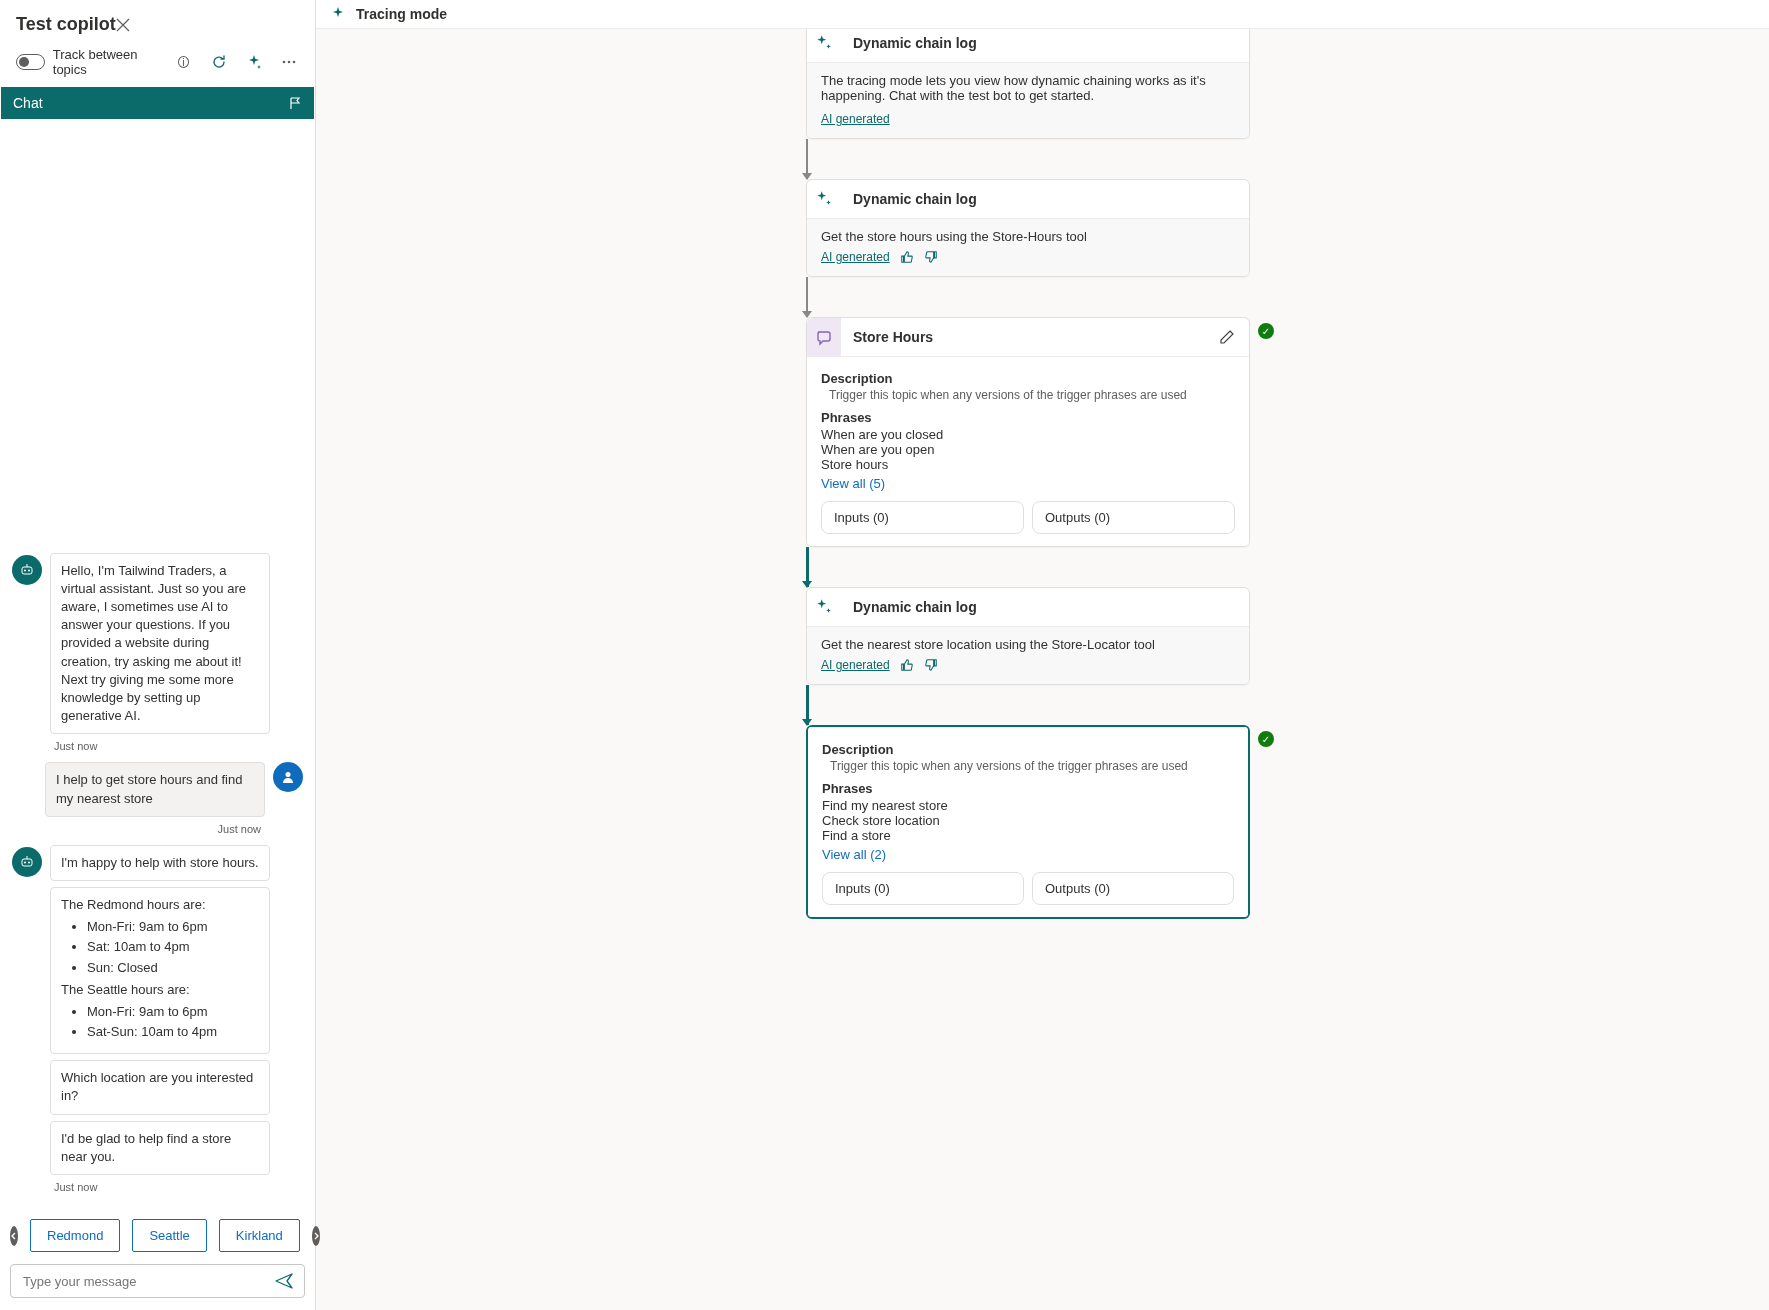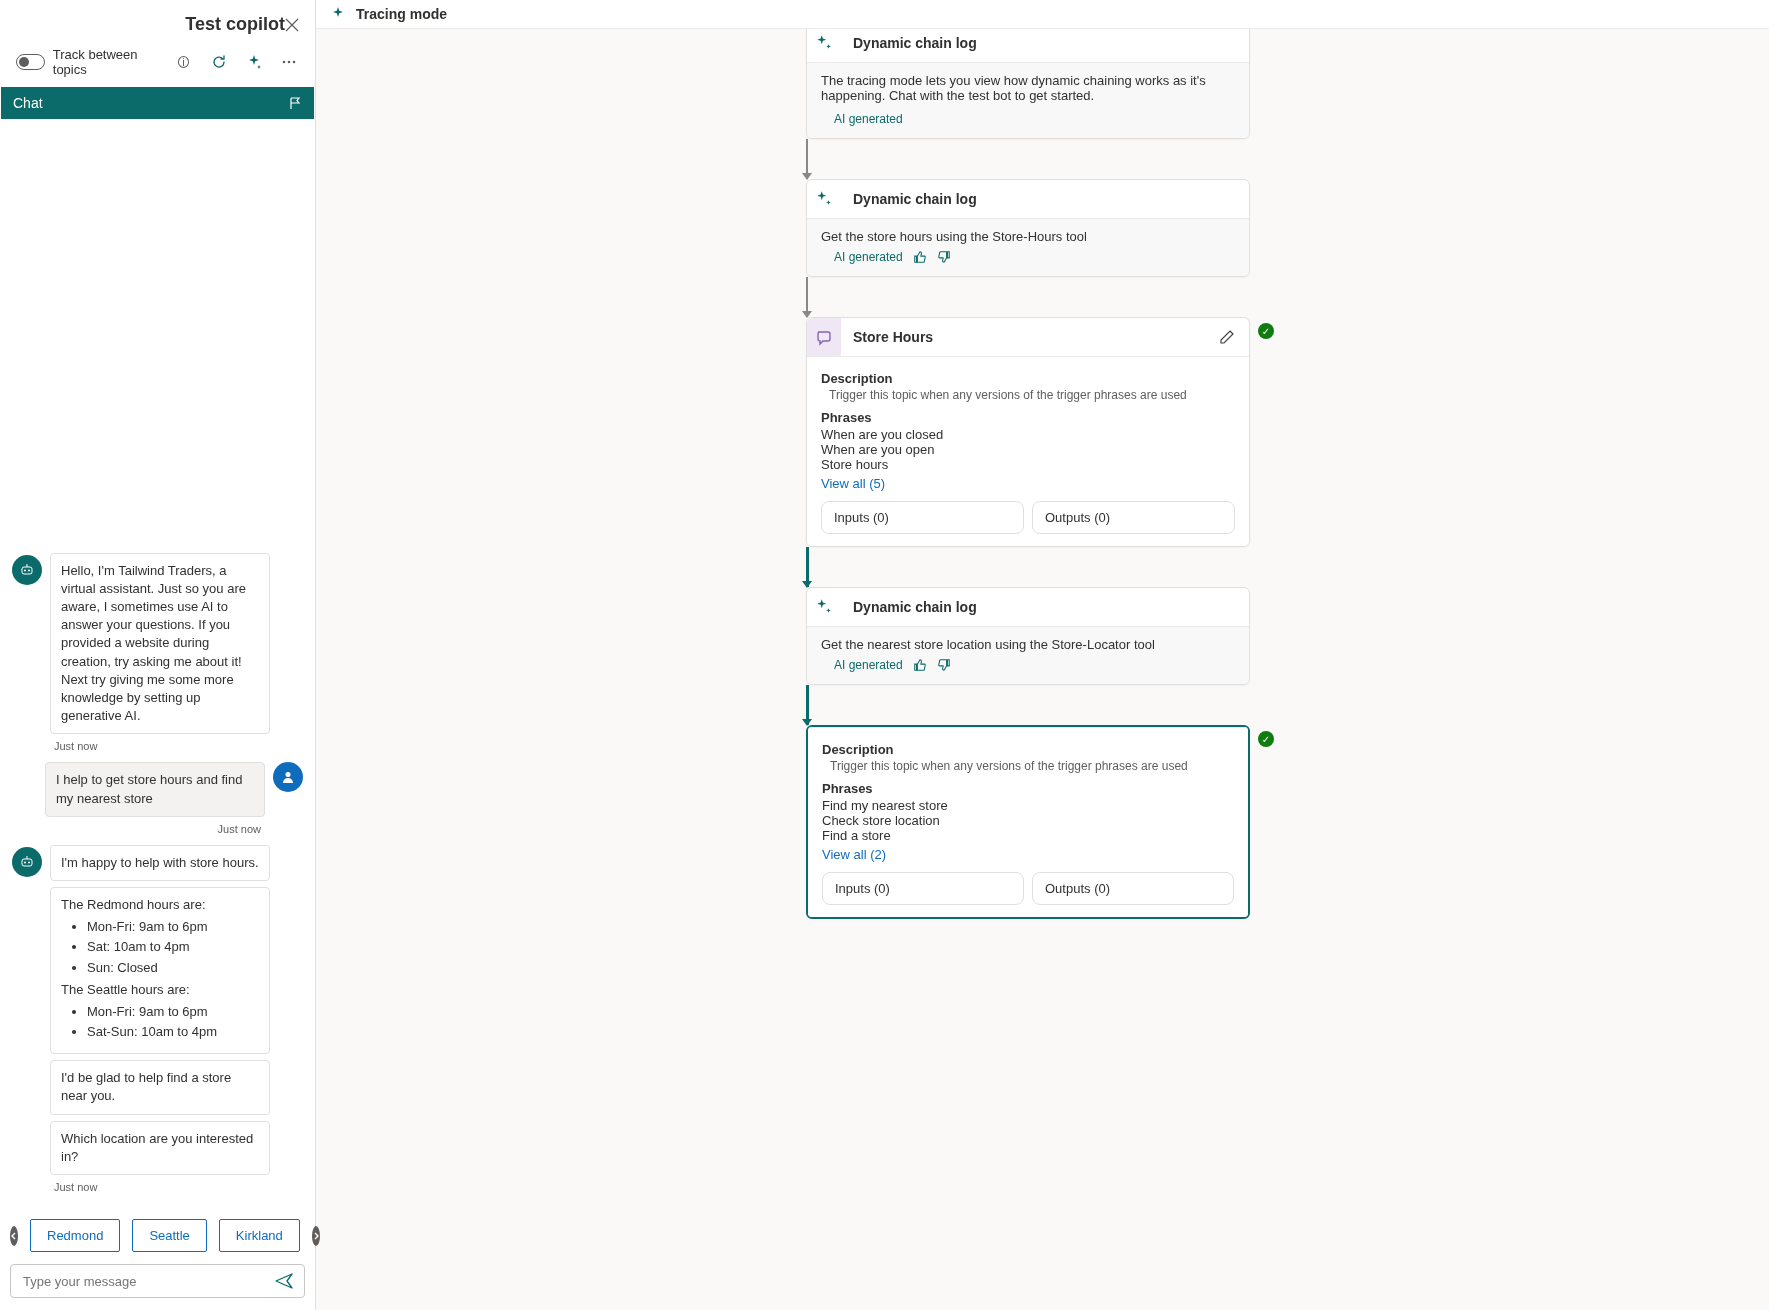--- a/index.html
+++ b/index.html
@@ -17,21 +17,21 @@
   .test-panel {
     width: 316px;
     border-right: 1px solid #e1dfdd;
     display: flex;
     flex-direction: column;
     background: #fff;
   }
   .tp-header {
     display: flex;
     align-items: center;
-    justify-content: flex-end;
+    justify-content: flex-start;
     padding: 14px 16px 6px 16px;
   }
   .tp-title { font-size: 18px; font-weight: 600; }
   .tp-close { cursor: pointer; color: #605e5c; font-size: 16px; }
   .tp-toolbar {
     display: flex;
     align-items: center;
     padding: 6px 12px 10px 16px;
     gap: 8px;
   }
@@ -125,21 +125,21 @@
   }
   .card-head .hicon.boxed {
     background:#f0e7f5; border-top-left-radius:6px;
   }
   .card-head .htitle { font-weight:600; font-size:14px; flex:1; padding:10px 0; }
   .edit-icon { color:#424242; cursor:pointer; }
   .card-body {
     background:#f8f8f8; border-top:1px solid #edebe9; padding:10px 14px 12px 14px; font-size:13px;
   }
   .card-body.white { background:#fff; }
-  .ai-link { color:#0b6a6a; font-size:12px; cursor:pointer;margin-left:13px; }
+  .ai-link { color:#0b6a6a; font-size:12px; text-decoration:underline; cursor:pointer; }
   .fb-row { display:flex; align-items:center; gap:10px; margin-top:6px; }
   .thumb { color:#0b6a6a; cursor:pointer; font-size:14px; }
   .sec-label { font-weight:600; margin-top:4px; }
   .desc-text { color:#605e5c; font-size:12px; margin: 2px 0 8px 8px; }
   .phrase-list { margin:2px 0 4px 0; }
   .view-all { color:#0f6cbd; font-size:13px; cursor:pointer; }
   .io-row { display:flex; gap:8px; margin-top:10px; }
   .io-box { flex:1; border:1px solid #e1dfdd; background:#fff; padding:8px 12px; border-radius:8px; font-size:13px;}
   .connector { width:2px; height:40px; background:#8a8886; position:relative; }
   .connector.arrow::after {
@@ -243,22 +243,22 @@
             <li>Mon-Fri: 9am to 6pm</li>
             <li>Sat: 10am to 4pm</li>
             <li>Sun: Closed</li>
           </ul>
           <div>The Seattle hours are:</div>
           <ul>
             <li>Mon-Fri: 9am to 6pm</li>
             <li>Sat-Sun: 10am to 4pm</li>
           </ul>
         </div>
+        <div class="bubble">Which location are you interested in?</div>
         <div class="bubble">I'd be glad to help find a store near you.</div>
-        <div class="bubble">Which location are you interested in?</div>
       </div>
     </div>
     <div class="ts left-plain">Just now</div>
   </div>
 
   <div class="suggestions">
     <div class="arrow-circle">
       <svg width="8" height="8" viewBox="0 0 8 8">
           <path d="M5 1L2 4l3 3" stroke="#fff" stroke-width="1.4" fill="none"></path>
         </svg>

